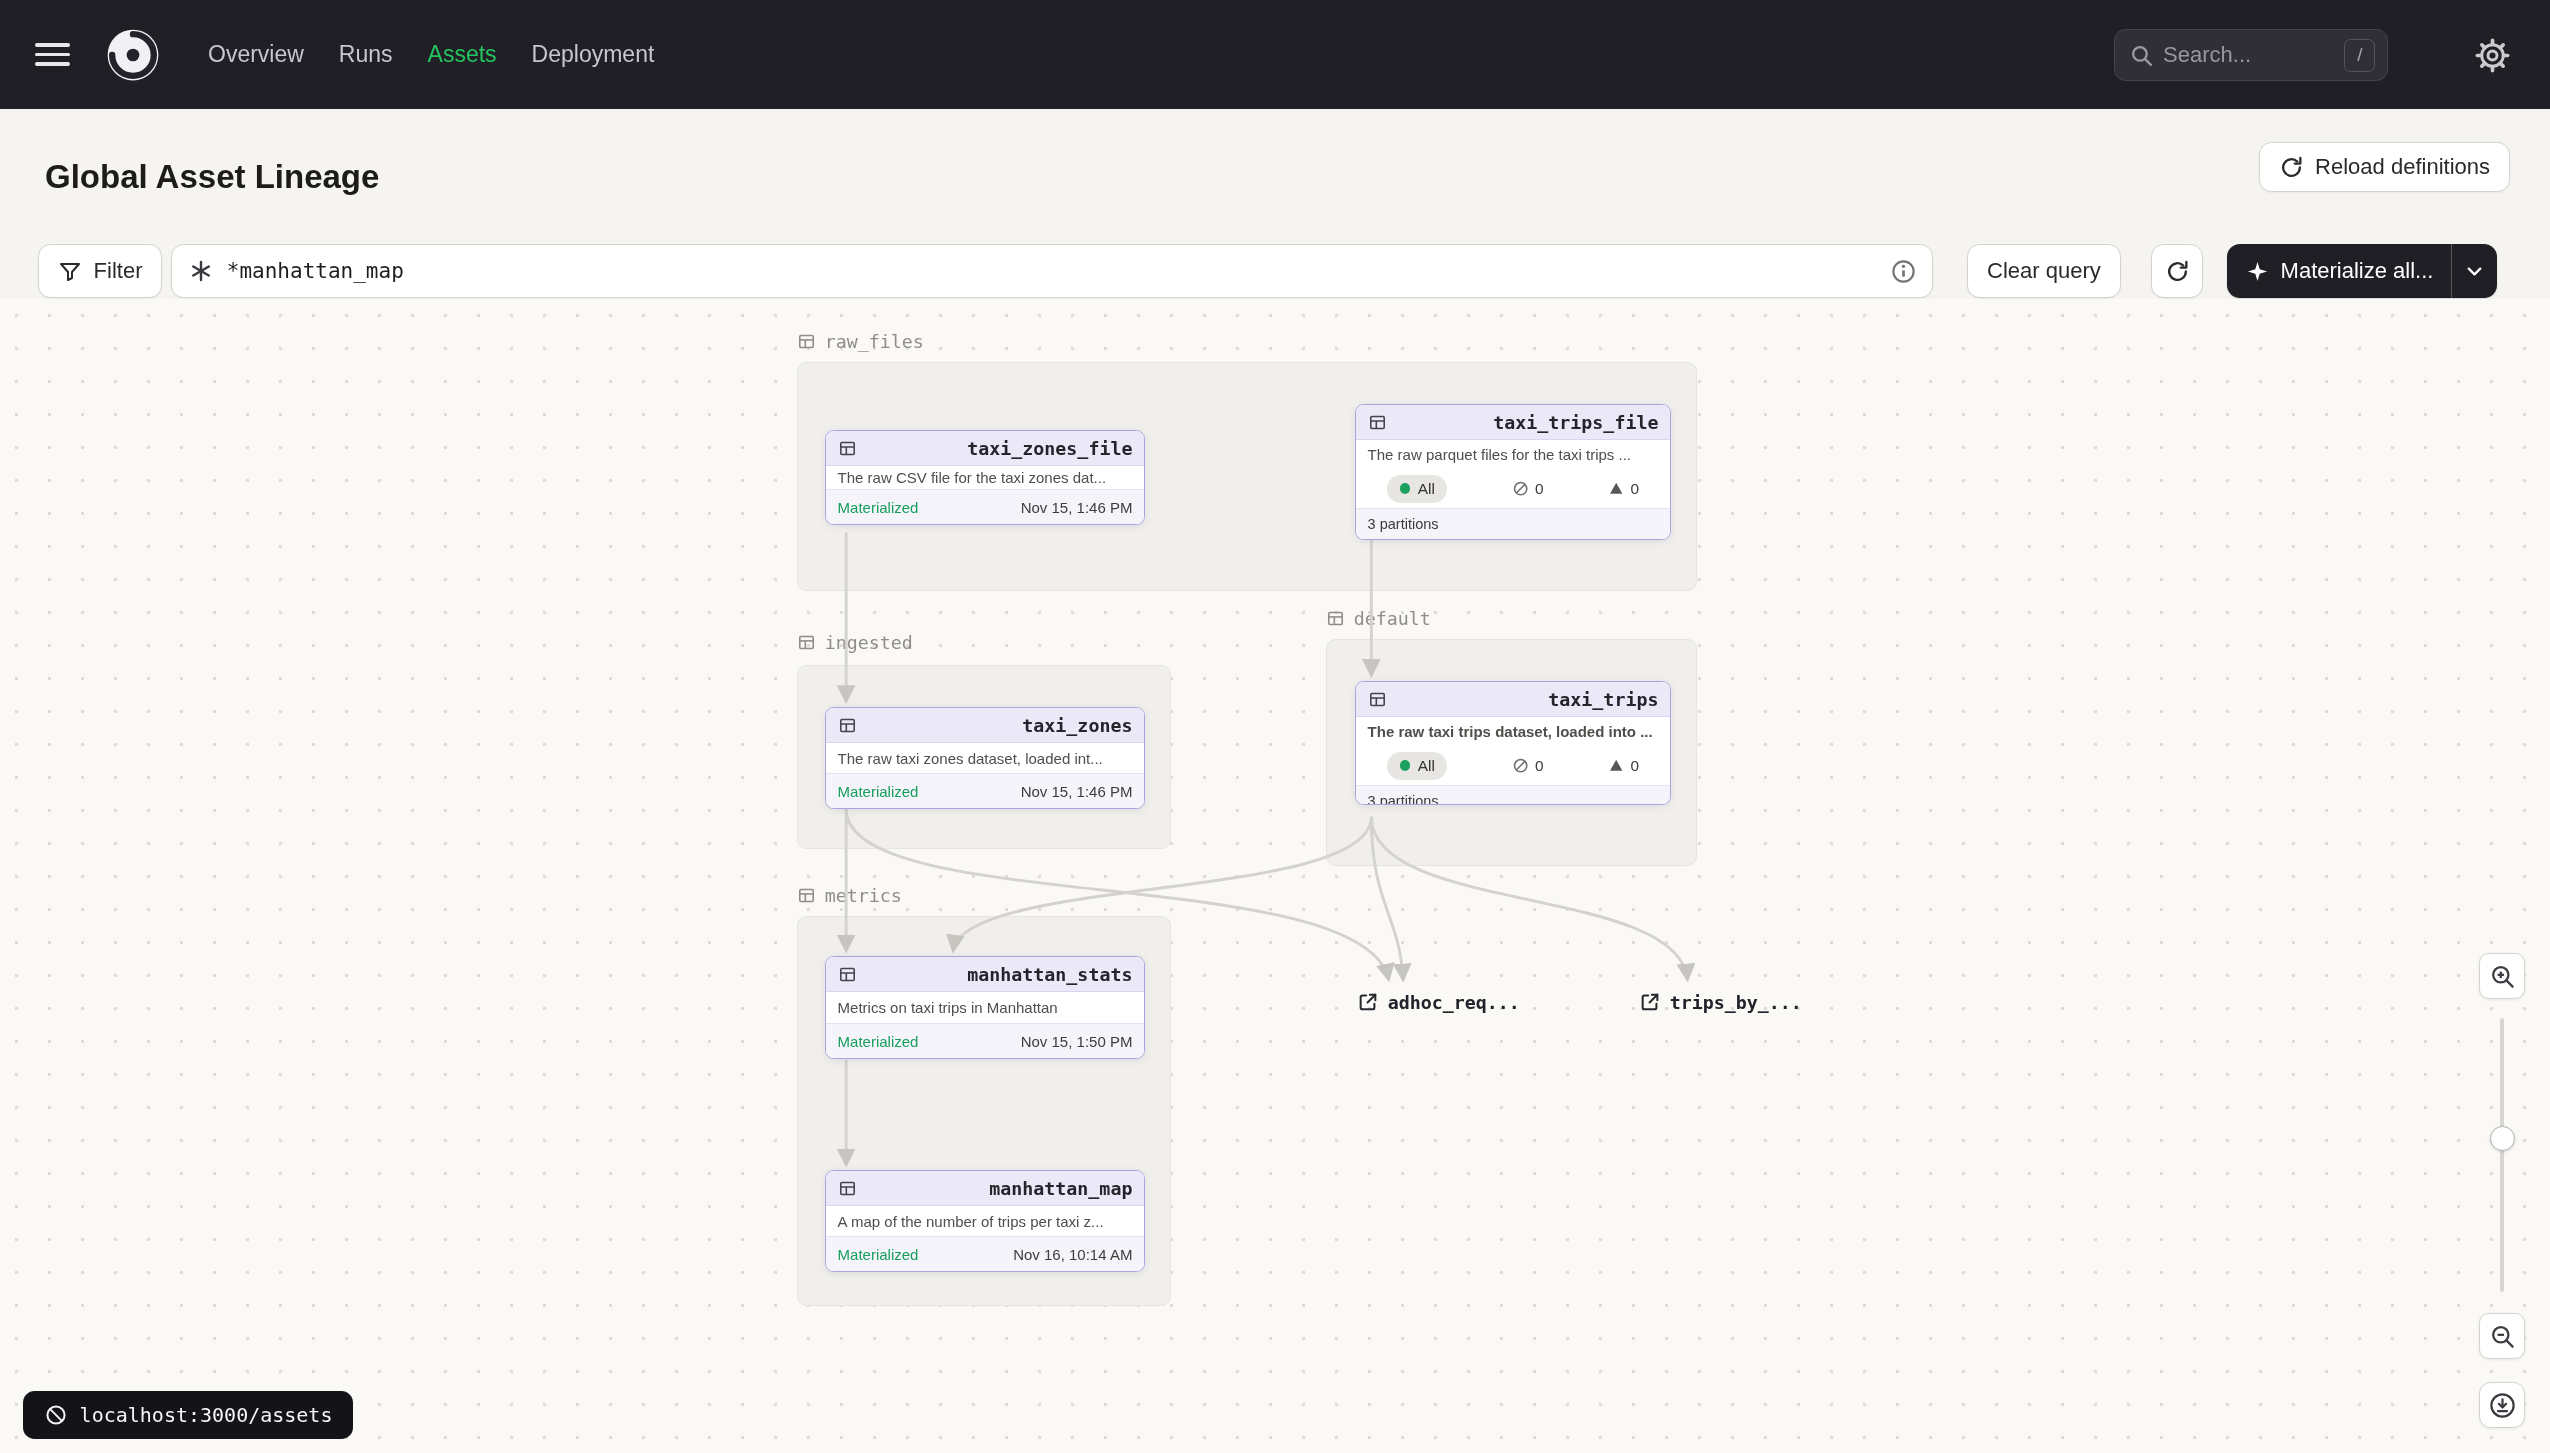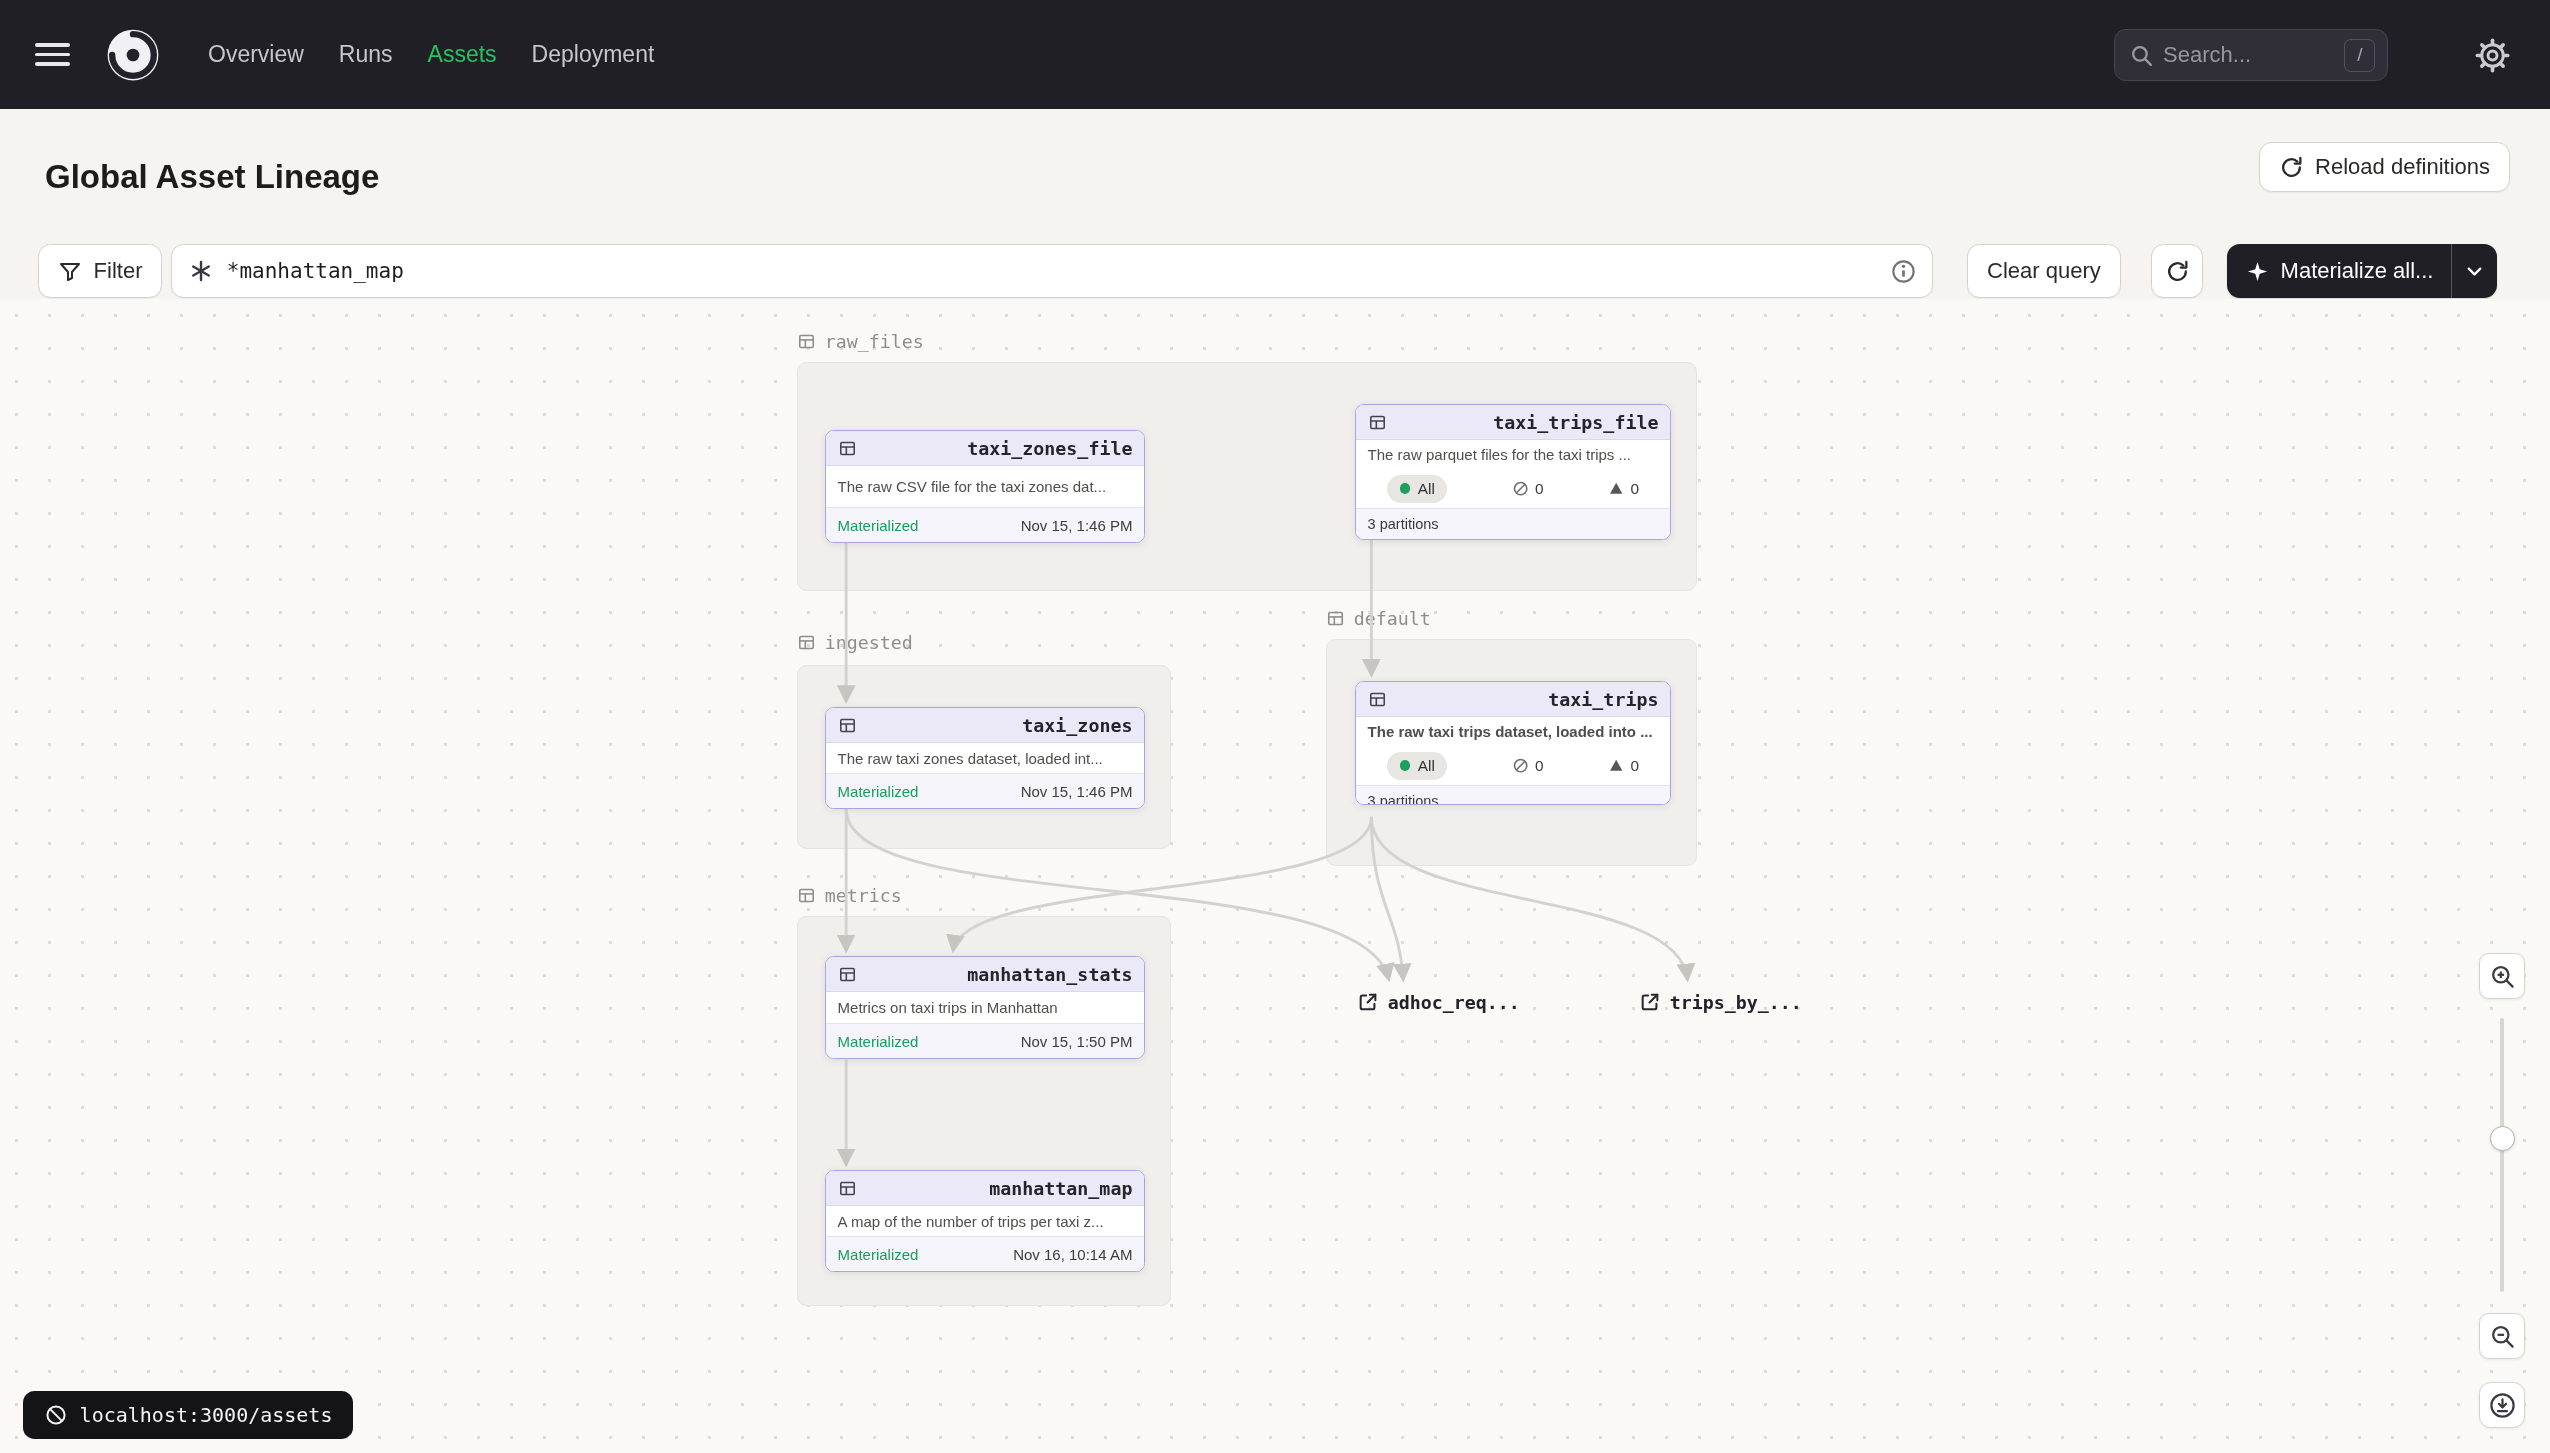--- a/index.html
+++ b/index.html
@@ -230,21 +230,21 @@
         <path d="M1423 250 L1423 390" marker-end="url(#arrow)"></path>
         <path d="M878 529 L878 676" marker-end="url(#arrow)"></path>
         <path d="M878 529 C878 640, 1415 585, 1441 706" marker-end="url(#arrow)"></path>
         <path d="M1423 537 C1423 625, 1000 598, 989 676" marker-end="url(#arrow)"></path>
         <path d="M1423 537 C1423 628, 1452 638, 1456 706" marker-end="url(#arrow)"></path>
         <path d="M1423 537 C1423 638, 1742 608, 1751 706" marker-end="url(#arrow)"></path>
         <path d="M878 789 L878 898" marker-end="url(#arrow)"></path>
       </g>
     </svg>
 
-    <div class="node" style="left:825px; top:131px; width:320px; height:113px;">
+    <div class="node" style="left:825px; top:131px; width:320px; height:95px;">
       <div class="node-header">
         <svg width="19" height="19" viewBox="0 0 24 24">
             <rect x="3.5" y="4.5" width="17" height="15" rx="1.5" fill="none" stroke="#45434b" stroke-width="2"></rect>
             <line x1="3.5" y1="10" x2="20.5" y2="10" stroke="#45434b" stroke-width="2"></line>
             <line x1="10.5" y1="10" x2="10.5" y2="19.5" stroke="#45434b" stroke-width="2"></line>
           </svg>
         <span class="node-title">taxi_zones_file</span>
       </div>
       <div class="node-desc">The raw CSV file for the taxi zones dat...</div>
       <div class="node-footer">

